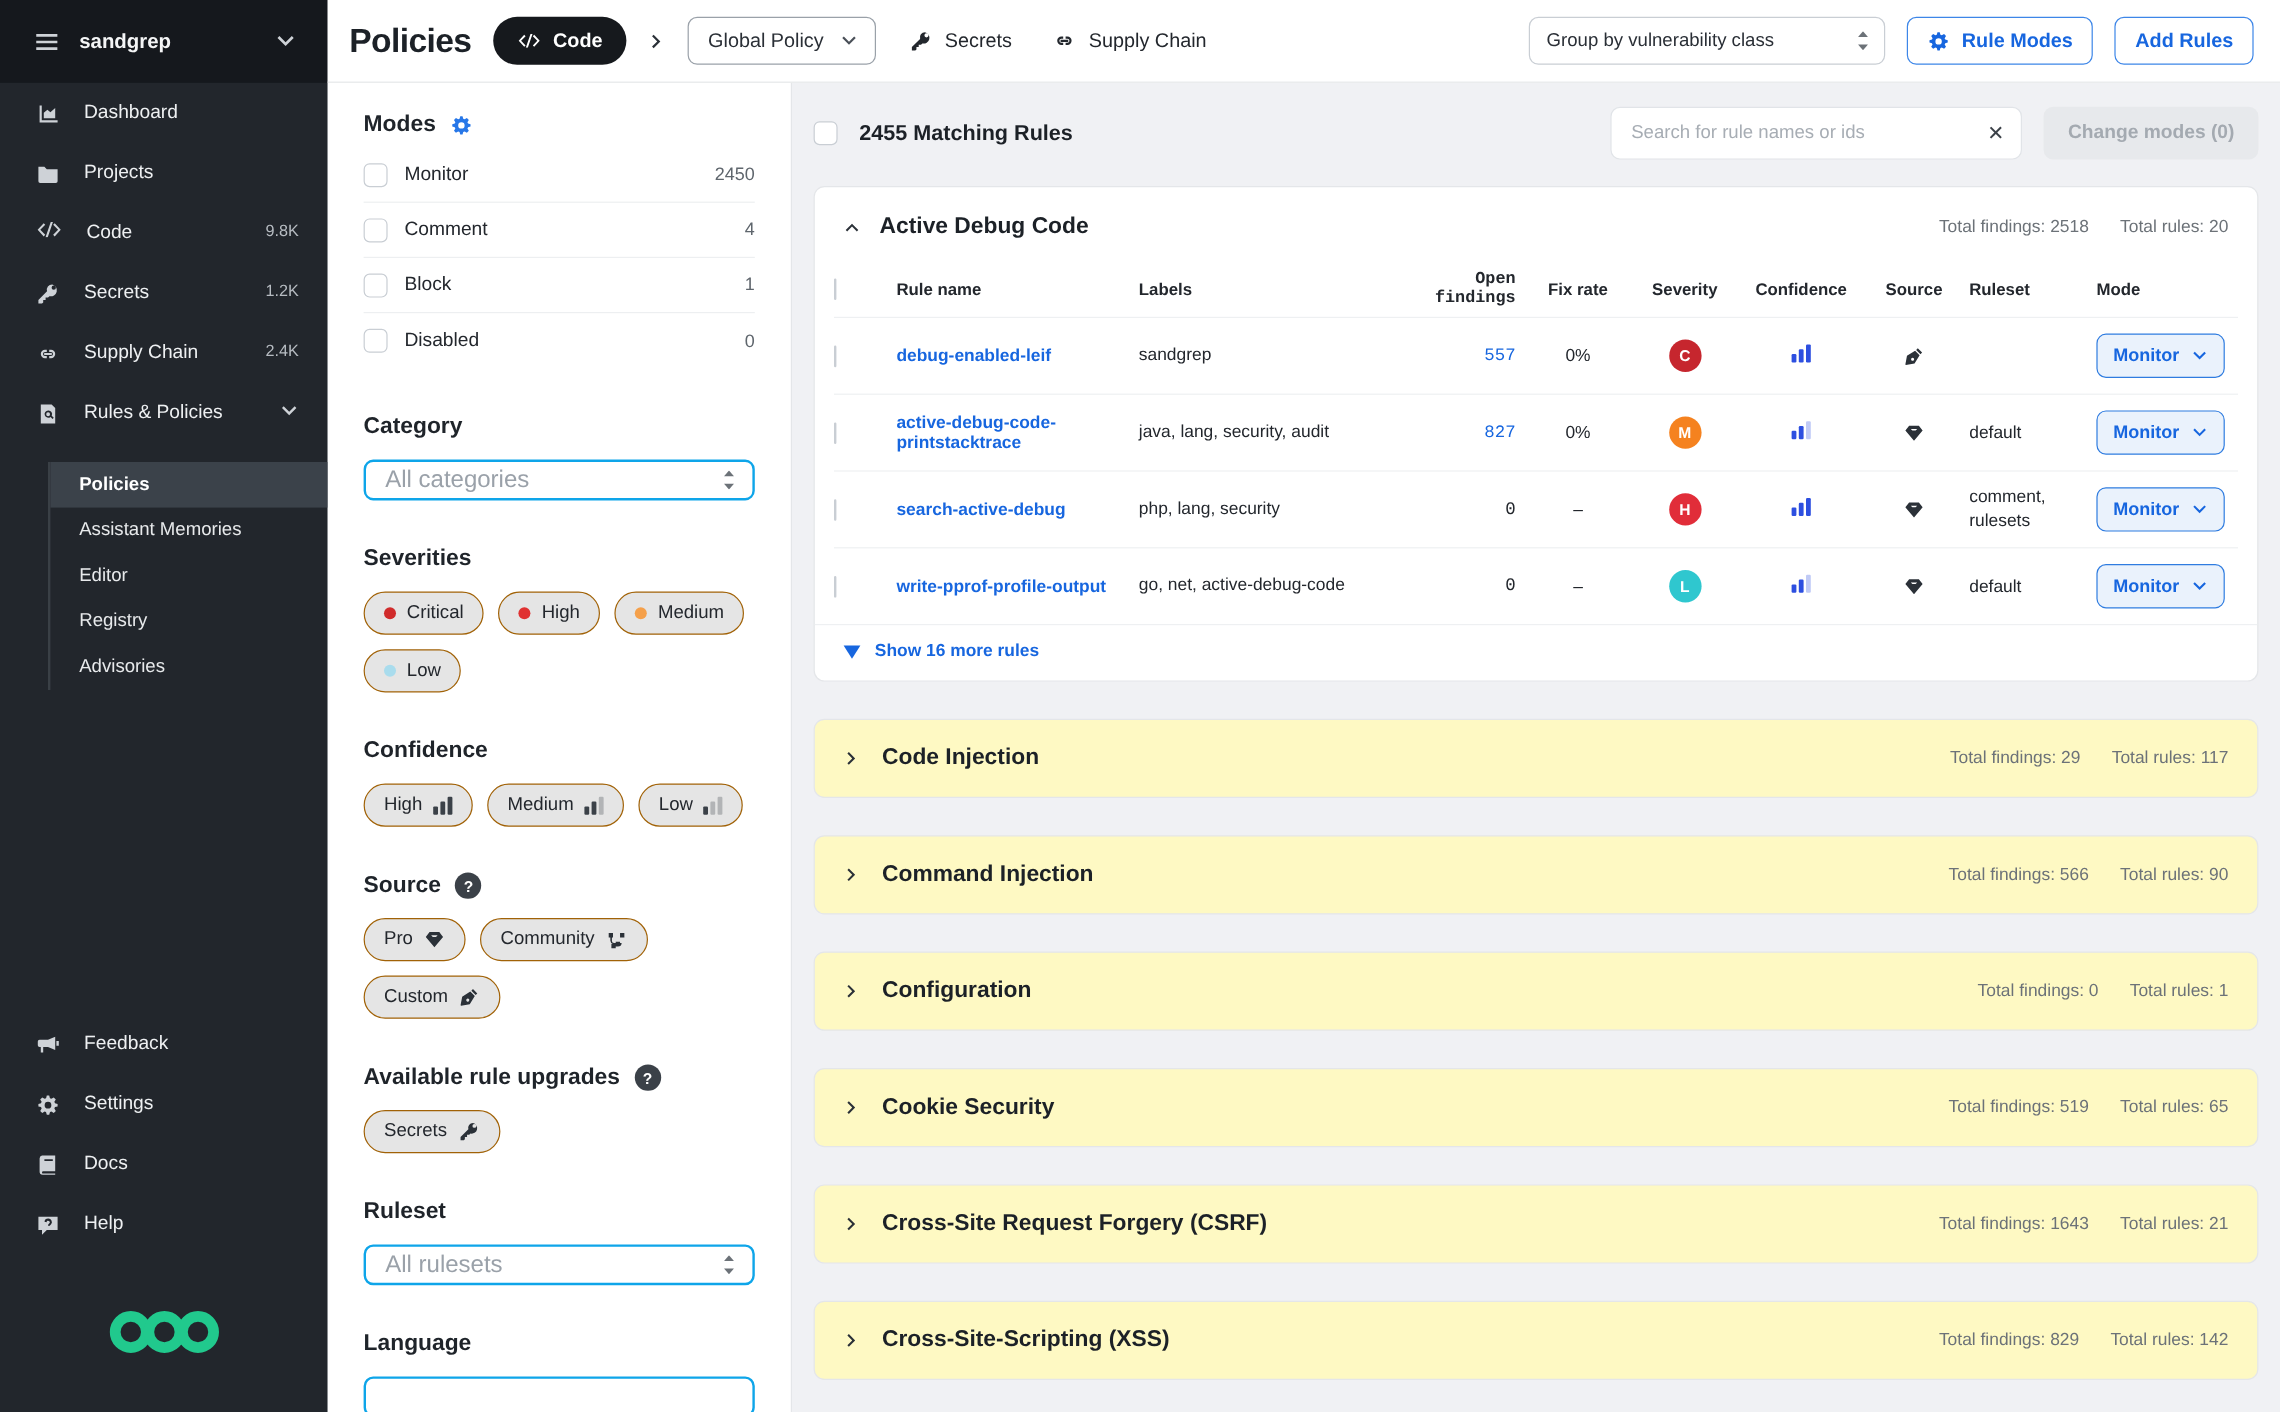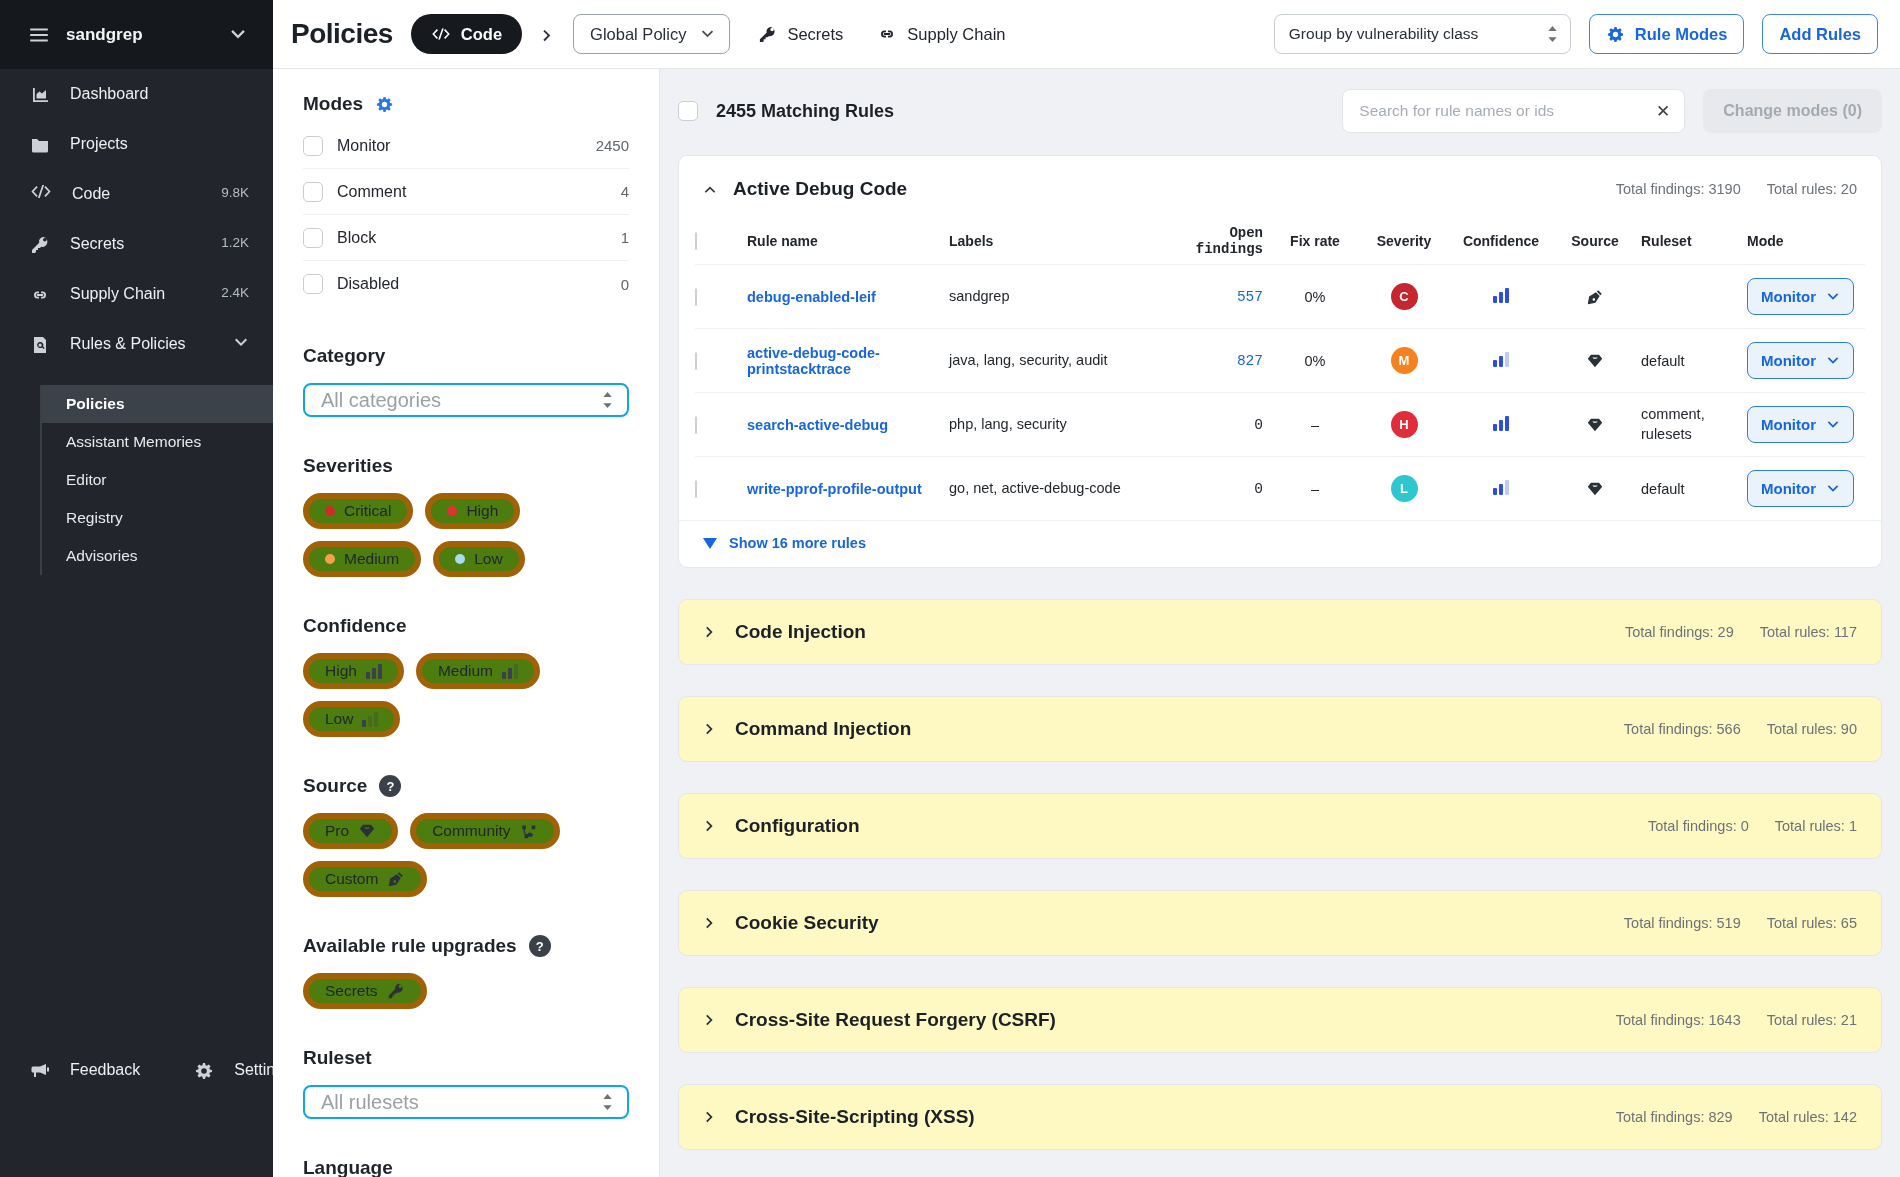--- a/index.html
+++ b/index.html
@@ -12,21 +12,21 @@
   .org-bar .org-name { color:#f4f5f6; font-size:17px; font-weight:600; flex:1; }
   .ic { display:inline-block; vertical-align:middle; }
   .side-ic { color:#ced2d7; }
   .nav { padding-top:16px; display:flex; flex-direction:column; }
   .nav-item { height:50px; display:flex; padding:0 24px 0 30px; gap:20px; cursor:pointer; }
   .nav-item .lbl { color:#eef0f2; font-size:16px; flex:1; }
   .nav-item .badge { color:#b7bcc2; font-size:13.5px; }
   .subnav { margin-left:40px; border-left:2px solid #3a4046; display:flex; flex-direction:column; }
   .sub-item { height:38px; display:flex; align-items:center; padding-left:24px; color:#e8eaec; font-size:15.5px; cursor:pointer; }
   .sub-item.selected { background:#3b424a; font-weight:700; color:#ffffff; }
-  .side-footer { margin-top:auto; display:flex; padding-bottom:10px; }
+  .side-footer { margin-top:auto; display:flex; flex-direction:column; padding-bottom:10px; }
   .logo-wrap { display:flex; justify-content:center; padding:28px 0 36px 0; }
 
   
   .right { flex:1; display:flex; flex-direction:column; height:100%; }
   .topbar { height:69px; min-height:69px; background:#ffffff; border-bottom:1px solid #e4e6e9; display:flex; align-items:center; padding:0 22px 0 18px; gap:18px; }
   .page-title { font-size:28px; font-weight:700; color:#1c2127; letter-spacing:-0.5px; }
   .pill-dark { background:#16191d; color:#fff; border-radius:999px; height:40px; display:flex; align-items:center; gap:10px; padding:0 20px; font-size:16.5px; font-weight:600; cursor:pointer; }
   .crumb-chev { color:#2b3138; font-size:20px; font-weight:700; }
   .select-btn { background:#fff; border:1px solid #9aa1a9; border-radius:8px; height:40px; display:flex; align-items:center; gap:14px; padding:0 14px 0 16px; font-size:16.5px; color:#2a2f36; cursor:pointer; }
   .top-tab { display:flex; align-items:center; gap:10px; font-size:16.5px; color:#23272d; cursor:pointer; font-weight:400; }
@@ -40,21 +40,21 @@
   .filters { width:387px; min-width:387px; background:#fff; border-right:1px solid #e4e6e9; padding:24px 30px 0 30px; overflow:hidden; }
   .f-title { font-size:19px; font-weight:600; color:#1f242a; display:flex; align-items:center; gap:12px; }
   .mode-row { height:46px; display:flex; align-items:center; gap:14px; border-bottom:1px solid #edeff1; cursor:pointer; }
   .mode-row:last-of-type { border-bottom:none; }
   .mode-row .lbl { flex:1; font-size:16px; color:#23272d; }
   .mode-row .cnt { font-size:15px; color:#5f666d; }
   .checkbox { width:20px; height:20px; border:1.5px solid #c9ced4; border-radius:5px; background:#fff; cursor:pointer; flex:none; }
   .f-section { margin-top:38px; }
   .f-select { margin-top:16px; height:34px; border:2px solid #0ea5e9; border-radius:8px; display:flex; align-items:center; justify-content:space-between; padding:0 14px 0 16px; color:#9aa1a9; font-size:20px; cursor:pointer; }
   .chips { margin-top:16px; display:flex; flex-wrap:wrap; gap:12px; }
-  .chip { border:6px solid #a16207; border-radius:999px; height:36px; display:flex; align-items:center; gap:9px; padding:0 16px; font-size:15.5px; color:#23272d; background:#4d7c0f; cursor:pointer; }
+  .chip { border:1px solid #a16207; border-radius:999px; height:36px; display:flex; align-items:center; gap:9px; padding:0 16px; font-size:15.5px; color:#23272d; background:#e5e5e5; cursor:pointer; }
   .dot { width:10px; height:10px; border-radius:50%; display:inline-block; }
   .q-circle { width:22px; height:22px; border-radius:50%; background:#3b4148; color:#fff; font-size:13px; font-weight:700; display:inline-flex; align-items:center; justify-content:center; }
 
   
   .main { flex:1; overflow:hidden; padding:20px 18px 0 18px; background:#f0f1f4; }
   .main-toolbar { display:flex; align-items:center; gap:18px; height:44px; }
   .match-title { font-size:18px; font-weight:700; color:#1c2127; flex:1; }
   .search-box { width:343px; height:44px; background:#fff; border:1px solid #e1e4e8; border-radius:8px; display:flex; align-items:center; padding:0 14px 0 16px; gap:10px; }
   .search-box input { border:none; outline:none; flex:1; font-size:15.5px; font-family:"Liberation Sans", sans-serif; color:#2a2f36; }
   .search-box input::placeholder { color:#a7adb4; }
@@ -488,21 +488,21 @@
           <div class="btn-disabled">Change modes (0)</div>
         </div>
 
         <div class="card">
           <div class="card-head">
             <svg class="chev rot-up" viewBox="0 0 16 16" fill="#2b3138">
                 <use href="#i-chev"></use>
               </svg>
             <span class="card-title">Active Debug Code</span>
             <span class="totals">
-              <span>Total findings: 3190</span>
+              <span>Total findings: 2518</span>
               <span>Total rules: 20</span>
             </span>
           </div>
           <div class="tbl">
             <div class="tr head">
               <span><span class="checkbox" style="width:21px;height:21px"></span></span>
               <span>Rule name</span>
               <span>Labels</span>
               <span class="cell-r">Open findings</span>
               <span class="cell-c">Fix rate</span>

